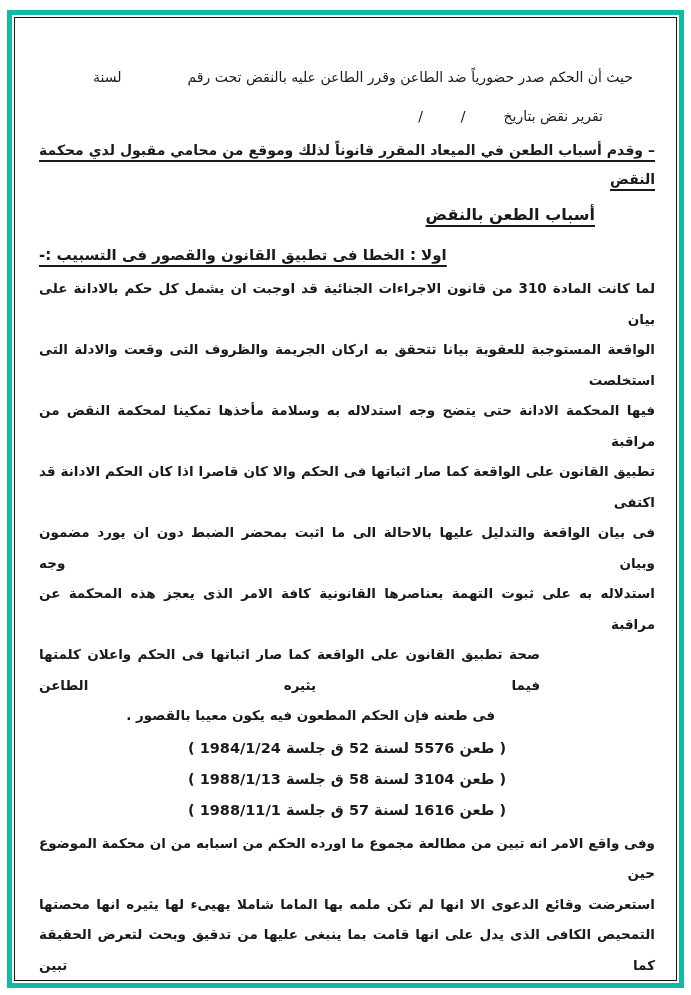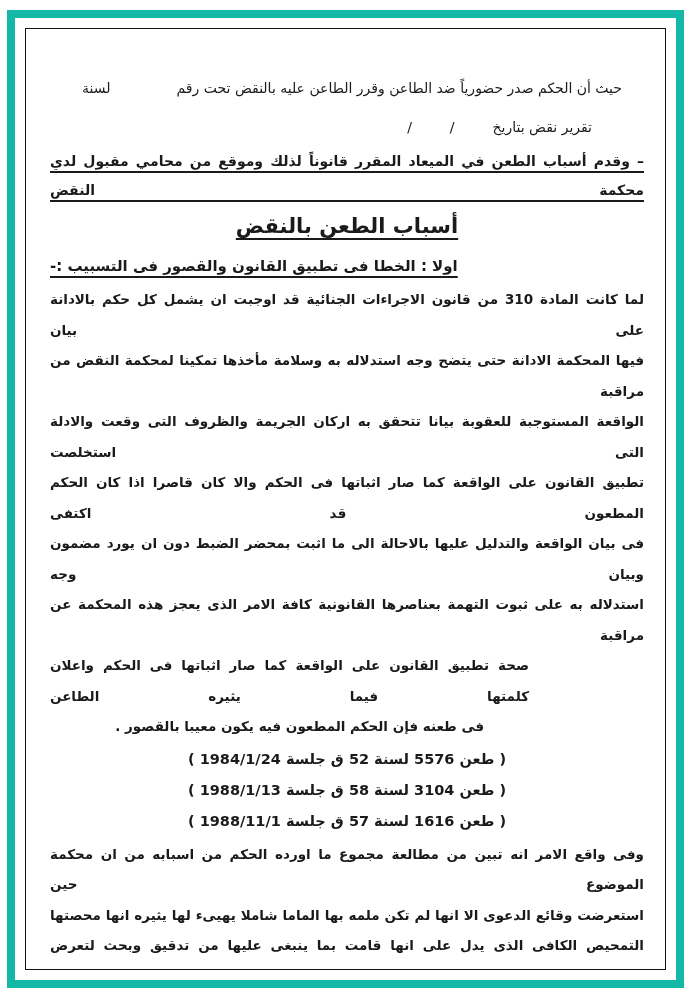--- a/index.html
+++ b/index.html
@@ -13,22 +13,22 @@
     height: 995px;
     background: #ffffff;
     color: #1a1a1a;
     font-family: "DejaVu Sans", sans-serif;
     direction: rtl;
     overflow: hidden;
   }
   .frame-outer {
     position: absolute;
     top: 10px; left: 7px; right: 7px; bottom: 7px;
-    border: 8px solid #14b8a6;
-    padding: 10px;
+    border: 5px solid #14b8a6;
+    padding: 2px;
     box-sizing: border-box;
   }
   .frame-inner {
     width: 100%; height: 100%;
     box-sizing: border-box;
     border: 1px solid #141414;
     padding: 40px 21px 4px 24px;
     overflow: hidden;
   }
   
@@ -63,23 +63,22 @@
     font-size: 14px;
     font-weight: bold;
     line-height: 29px;
   }
   .acc-end {
     text-align: right;
     text-align-last: right;
     padding-right: 115px;
   }
   .doc-title {
-    font-size: 21px;
+    font-size: 16px;
     font-weight: bold;
-    text-align: center;
     line-height: 32px;
     margin: 5px 60px 9px 0;
     padding-left: 60px;
   }
   .ground-head {
     font-size: 15px;
     font-weight: bold;
     text-align: left;
     line-height: 30px;
     margin: 4px 0 3px;
@@ -110,23 +109,23 @@
       </div>
 
       <div class="acc j u">– وقدم أسباب الطعن في الميعاد المقرر قانوناً لذلك وموقع من محامي مقبول لدي محكمة النقض</div>
 
       <div class="doc-title u">أسباب الطعن بالنقض</div>
 
       <div class="ground-head u">اولا : الخطا فى تطبيق القانون والقصور فى التسبيب :-</div>
 
       <div>
         <div class="t j">لما كانت المادة 310 من قانون الاجراءات الجنائية قد اوجبت ان يشمل كل حكم بالادانة على بيان</div>
+        <div class="t j">الواقعة المستوجبة للعقوبة بيانا تتحقق به اركان الجريمة والظروف التى وقعت والادلة التى استخلصت</div>
         <div class="t j">فيها المحكمة الادانة حتى يتضح وجه استدلاله به وسلامة مأخذها تمكينا لمحكمة النقض من مراقبة</div>
-        <div class="t j">الواقعة المستوجبة للعقوبة بيانا تتحقق به اركان الجريمة والظروف التى وقعت والادلة التى استخلصت</div>
-        <div class="t j">تطبيق القانون على الواقعة كما صار اثباتها فى الحكم والا كان قاصرا اذا كان الحكم المطعون قد اكتفى</div>
+        <div class="t j">تطبيق القانون على الواقعة كما صار اثباتها فى الحكم والا كان قاصرا اذا كان الحكم الادانة قد اكتفى</div>
         <div class="t j">فى بيان الواقعة والتدليل عليها بالاحالة الى ما اثبت بمحضر الضبط دون ان يورد مضمون وبيان وجه</div>
         <div class="t j">استدلاله به على ثبوت التهمة بعناصرها القانونية كافة الامر الذى يعجز هذه المحكمة عن مراقبة</div>
         <div class="t j indent-r115">صحة تطبيق القانون على الواقعة كما صار اثباتها فى الحكم واعلان كلمتها فيما يثيره الطاعن</div>
         <div class="t end-r160">فى طعنه فإن الحكم المطعون فيه يكون معيبا بالقصور .</div>
       </div>
 
       <div class="cites">
         <div class="cite">( طعن 5576 لسنة 52 ق جلسة 1984/1/24 )</div>
         <div class="cite">( طعن 3104 لسنة 58 ق جلسة 1988/1/13 )</div>
         <div class="cite">( طعن 1616 لسنة 57 ق جلسة 1988/11/1 )</div>

